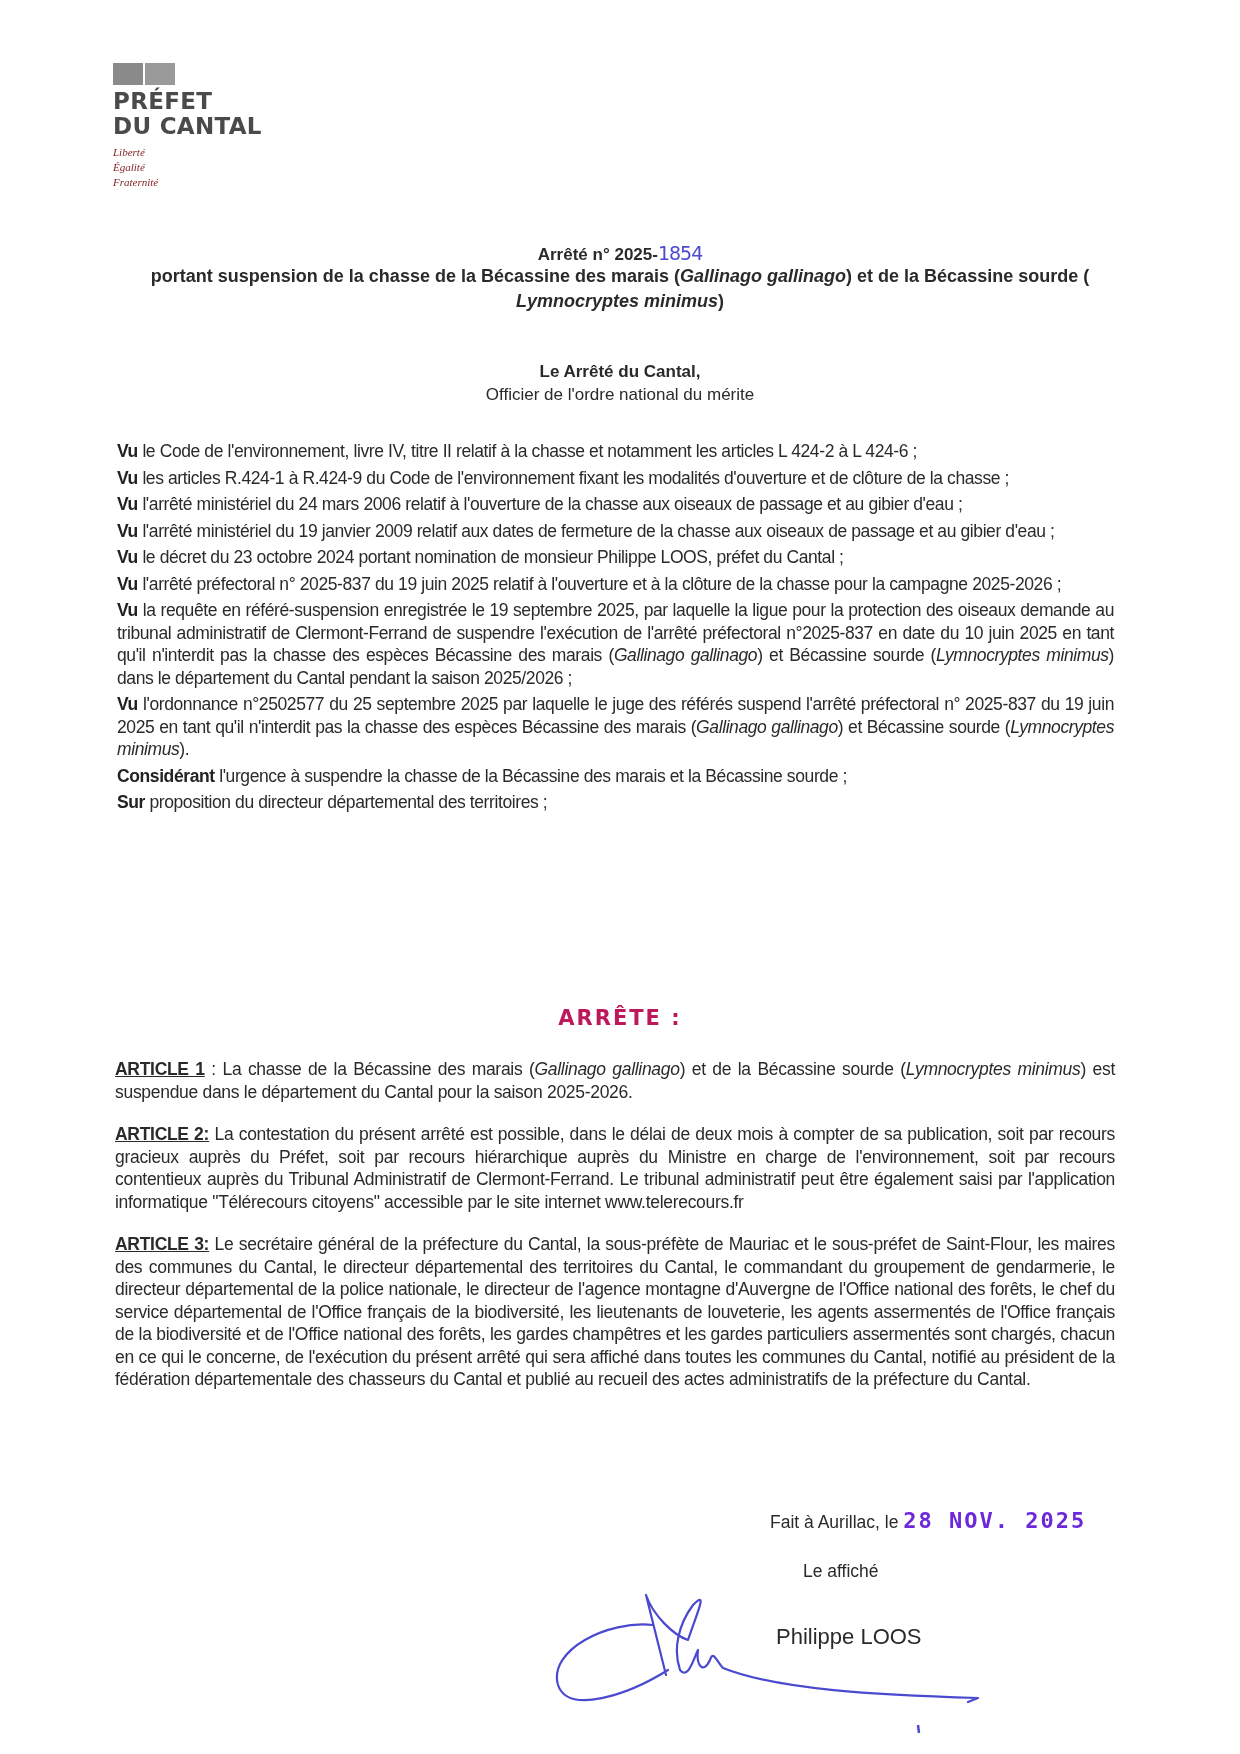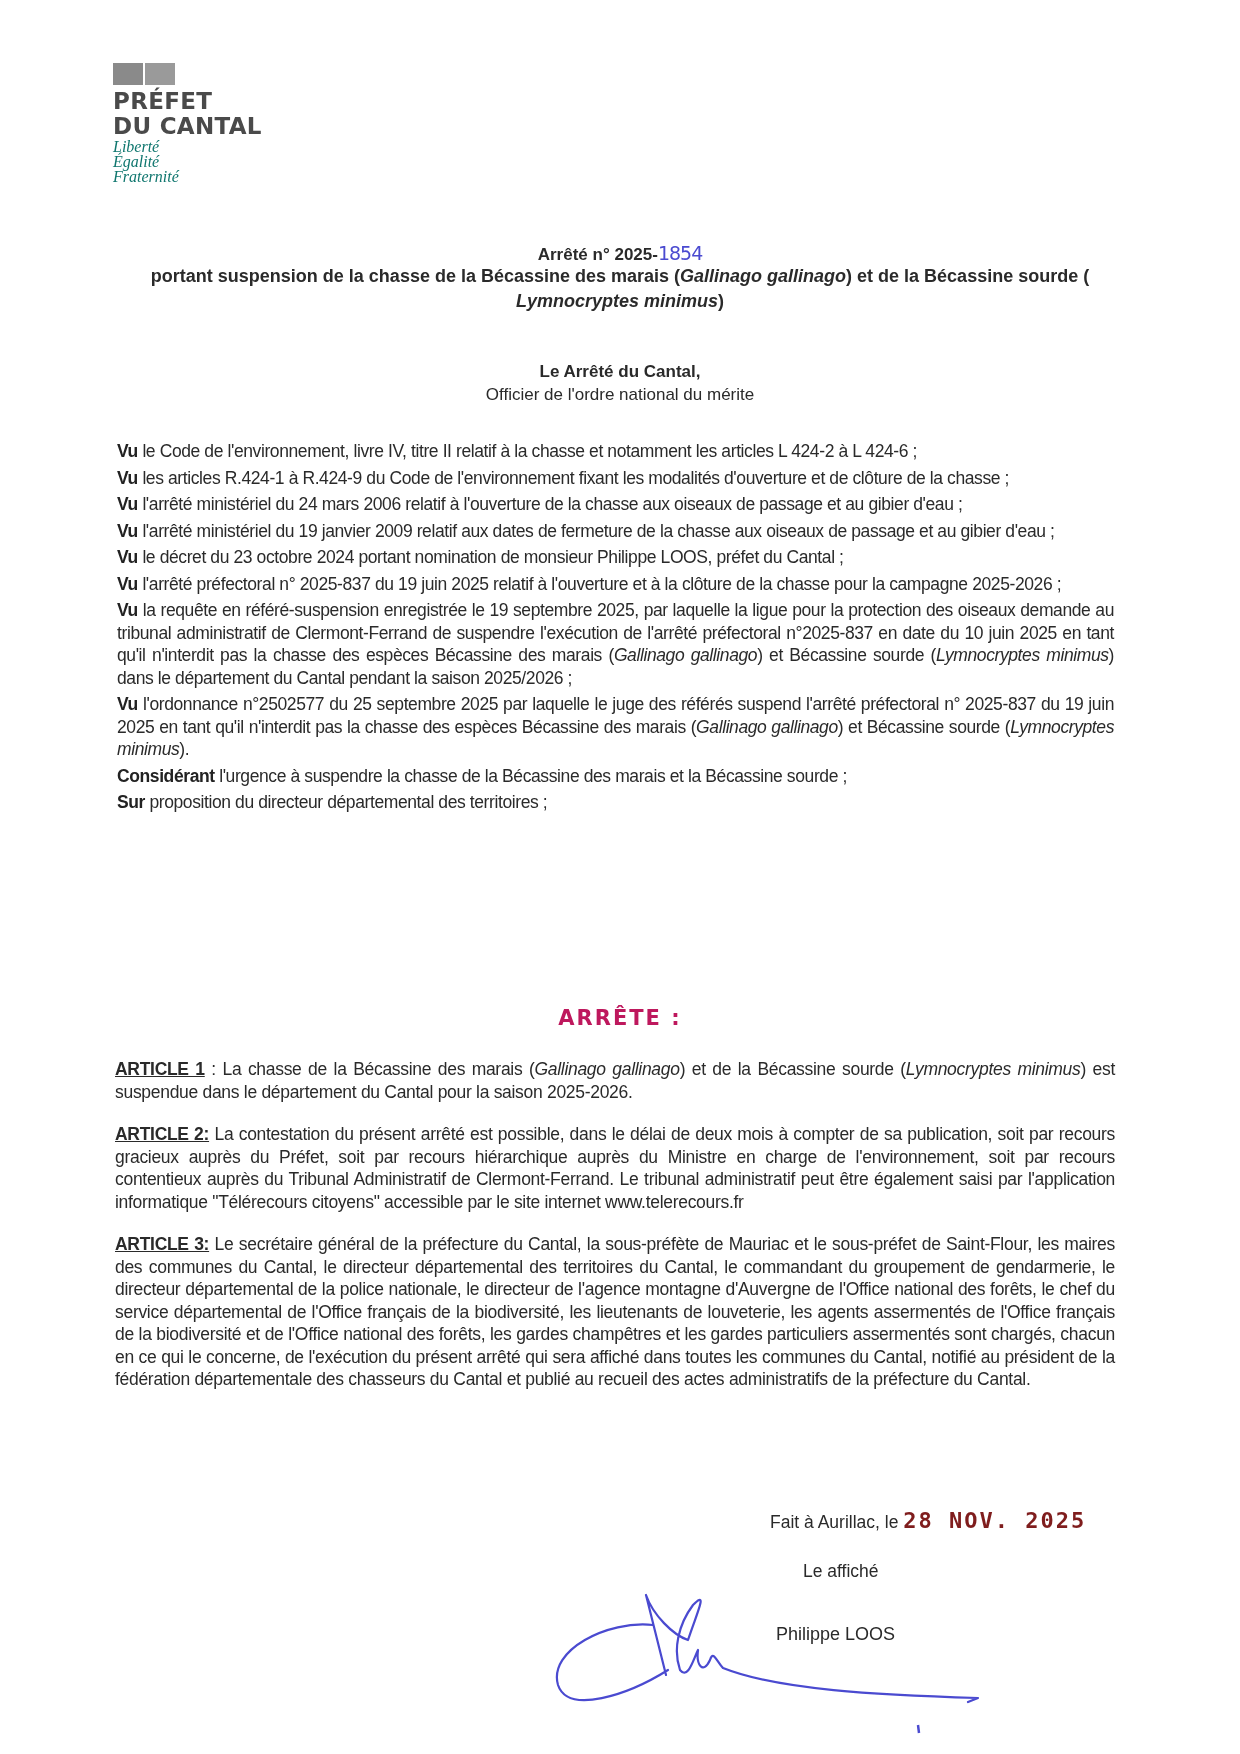--- a/index.html
+++ b/index.html
@@ -7,22 +7,22 @@
          font-family: "Liberation Sans", sans-serif; color: #2a2a2a; }
   .page { position: absolute; left: 0; top: 0; width: 1240px; height: 1320px; }
 
   
   .logo { position: absolute; left: 113px; top: 63px; }
   .marianne { display: flex; gap: 2px; width: 62px; height: 22px; margin-bottom: 4px; }
   .marianne .blk1 { width: 30px; height: 22px; background: #8a8a8a; }
   .marianne .blk2 { width: 30px; height: 22px; background: #9a9a9a; }
   .logo-title { font-family: "DejaVu Sans", sans-serif; font-weight: bold; font-size: 23px;
                 line-height: 25px; color: #4a4a4a; letter-spacing: 0.3px; }
-  .motto { font-family: "Liberation Serif", serif; font-style: italic; font-size: 16px;
-           line-height: 15px; color: #0f766e; margin-top: 0; }
+  .motto { font-family: "Liberation Serif", serif; font-style: italic; font-size: 11px;
+           line-height: 15px; color: #7f1d1d; margin-top: 6px; }
 
   
   .center { position: absolute; left: 100px; width: 1040px; text-align: center; }
   .arrete-num { top: 242px; font-weight: bold; font-size: 17px; }
   .arrete-num .hand { font-family: "DejaVu Sans", sans-serif; color: #4a4ad0; font-weight: normal;
                       font-size: 19px; letter-spacing: -1px; }
   .subject { top: 264px; font-weight: bold; font-size: 18px; line-height: 25px; }
   .prefet { top: 362px; font-weight: bold; font-size: 17px; }
   .officier { top: 385px; font-size: 17px; }
 
@@ -35,23 +35,23 @@
 
   .arrete-word { top: 1006px; font-weight: bold; font-size: 21px; letter-spacing: 2px;
                  font-family: "DejaVu Sans", sans-serif; color: #be185d; }
 
   .articles { position: absolute; left: 115px; width: 1000px; top: 1058px; font-size: 17.5px;
               line-height: 22.5px; letter-spacing: -0.3px; }
   .articles p { margin: 0 0 20px 0; text-align: justify; }
   .art-label { font-weight: bold; text-decoration: underline; }
   .fait { position: absolute; left: 770px; top: 1508px; font-size: 17.5px; white-space: nowrap; }
   .stamp { font-family: "DejaVu Sans Mono", monospace; font-weight: bold; font-size: 22px;
-           color: #7f1d1d; letter-spacing: 2px; }
+           color: #6d28d9; letter-spacing: 2px; }
   .le-prefet { position: absolute; left: 803px; top: 1561px; font-size: 17.5px; }
-  .sig-name { position: absolute; left: 776px; top: 1624px; font-size: 18px; }
+  .sig-name { position: absolute; left: 776px; top: 1624px; font-size: 22px; }
   .sig-svg { position: absolute; left: 548px; top: 1590px; }
 </style>
 </head>
 <body>
 
 <div class="page">
 
   <div class="logo">
     <div class="marianne">
       <div class="blk1"></div>

